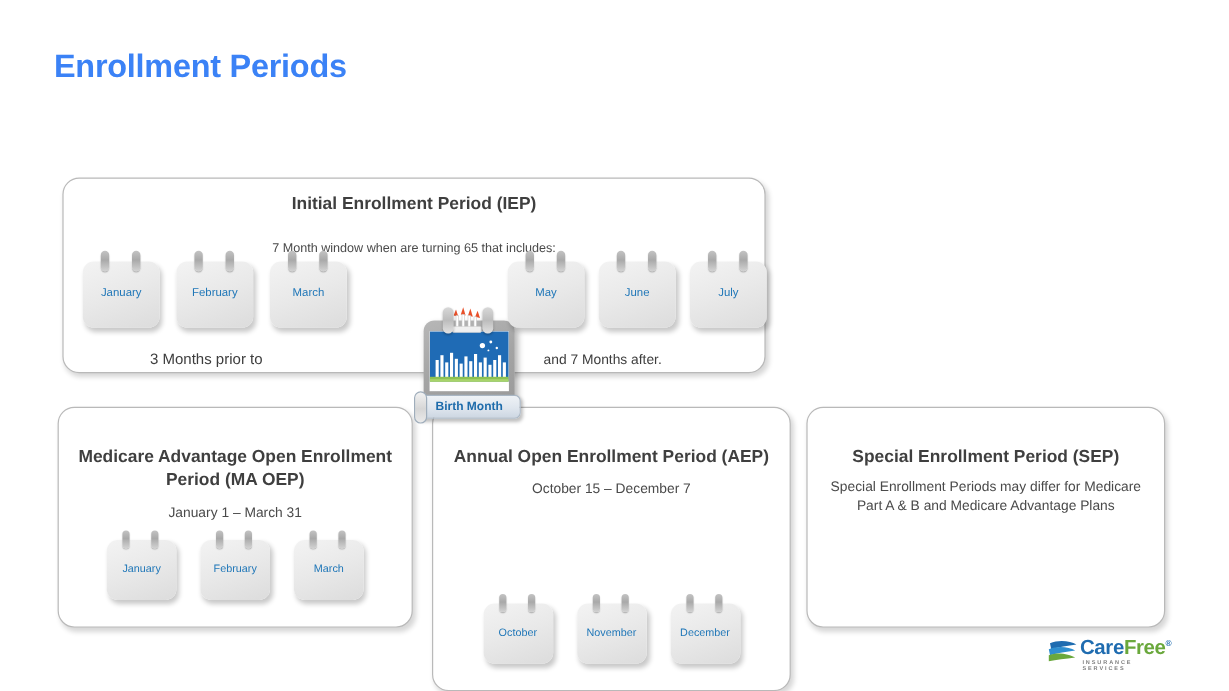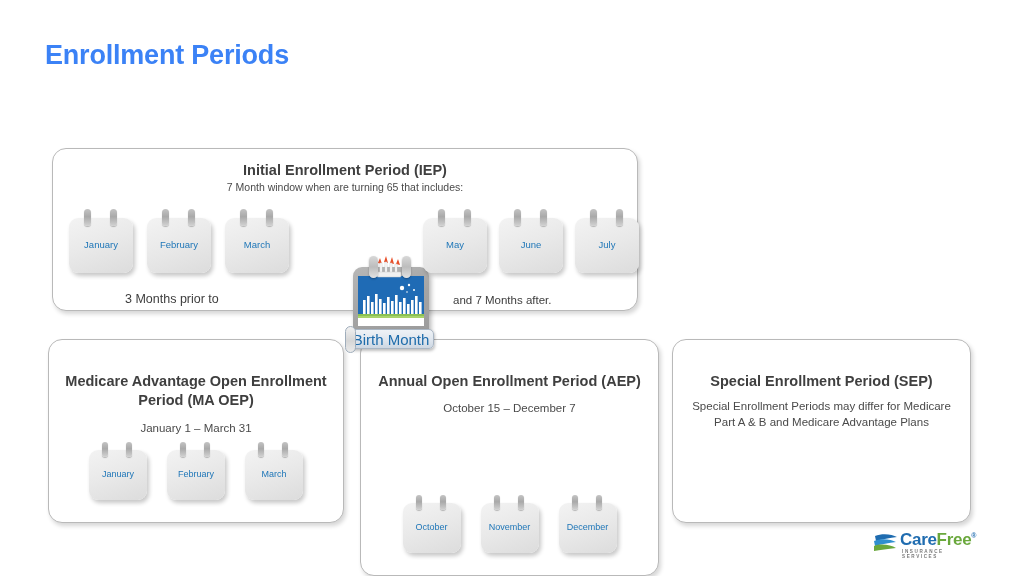--- a/index.html
+++ b/index.html
@@ -52,21 +52,21 @@
   }
 
   
   #card-iep {
     left: 52px;
     top: 148px;
     width: 586px;
     height: 163px;
   }
   #iep-title { margin-top: 12px; }
-  #iep-sub   { margin-top: 0; font-size: 10.5px; }
+  #iep-sub   { margin-top: 20px; font-size: 10.5px; }
 
   .iep-row {
     position: absolute;
     left: 0;
     top: 56px;
     width: 586px;
     height: 78px;
   }
 
   .iep-caption {
@@ -178,22 +178,22 @@
     top: 75px;
     width: 86px;
     height: 20px;
     border-radius: 5px;
     background: linear-gradient(180deg,#eef2f6 0%, #dfe6ee 55%, #cdd7e2 100%);
     border: 1px solid #a9b6c4;
     box-shadow: 1px 2px 3px rgba(0,0,0,0.25);
     display: flex;
     align-items: center;
     justify-content: center;
-    font-size: 15px;
-    font-weight: normal;
+    font-size: 10px;
+    font-weight: bold;
     color: #1e6cab;
     z-index: 6;
     box-sizing: border-box;
   }
   #birth-clip {
     position: absolute;
     left: 0px;
     top: 72px;
     width: 11px;
     height: 27px;

